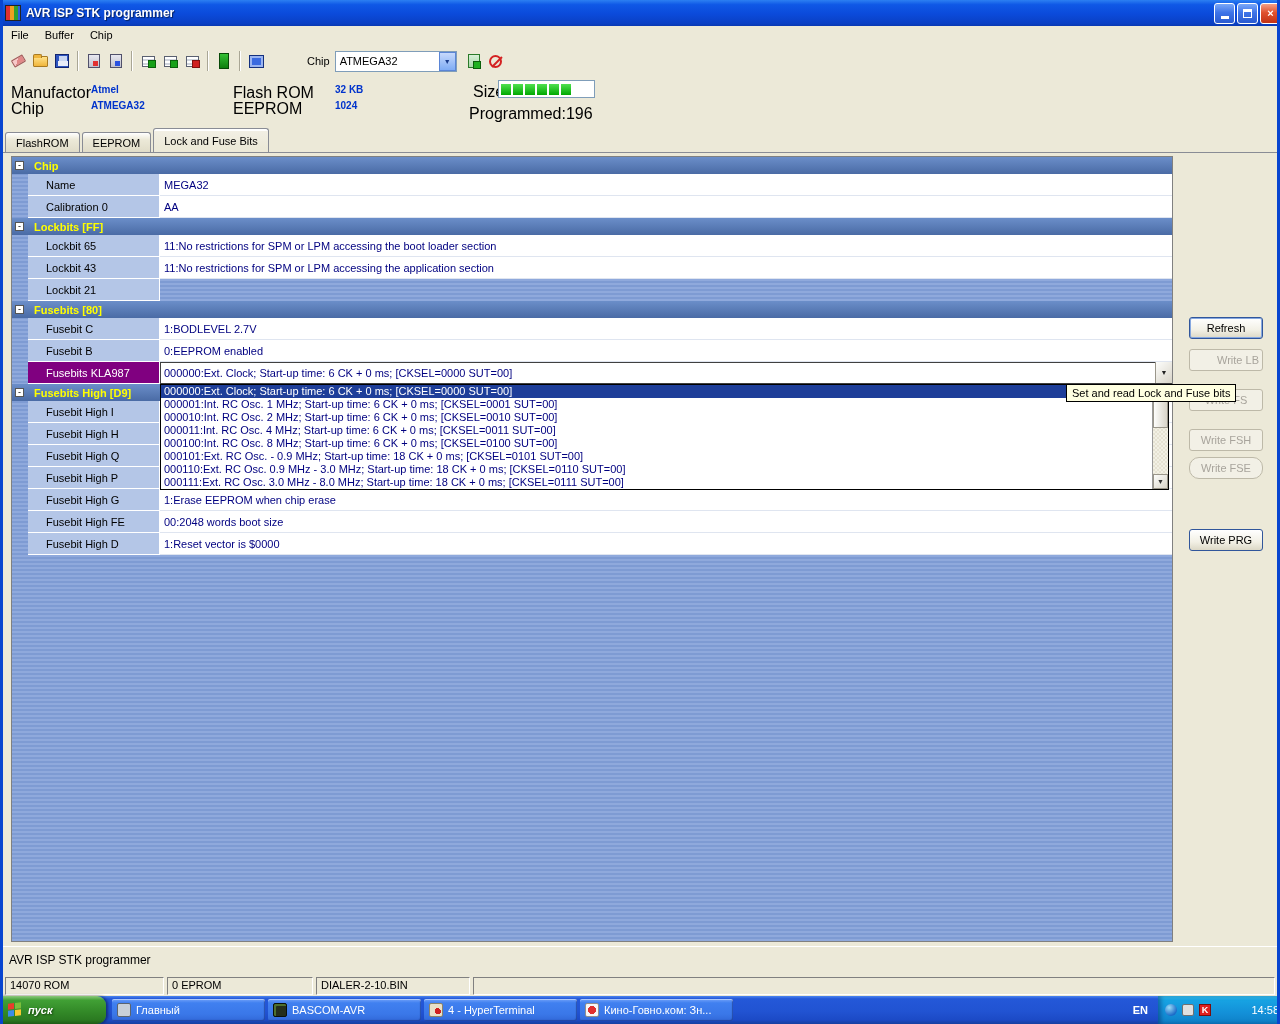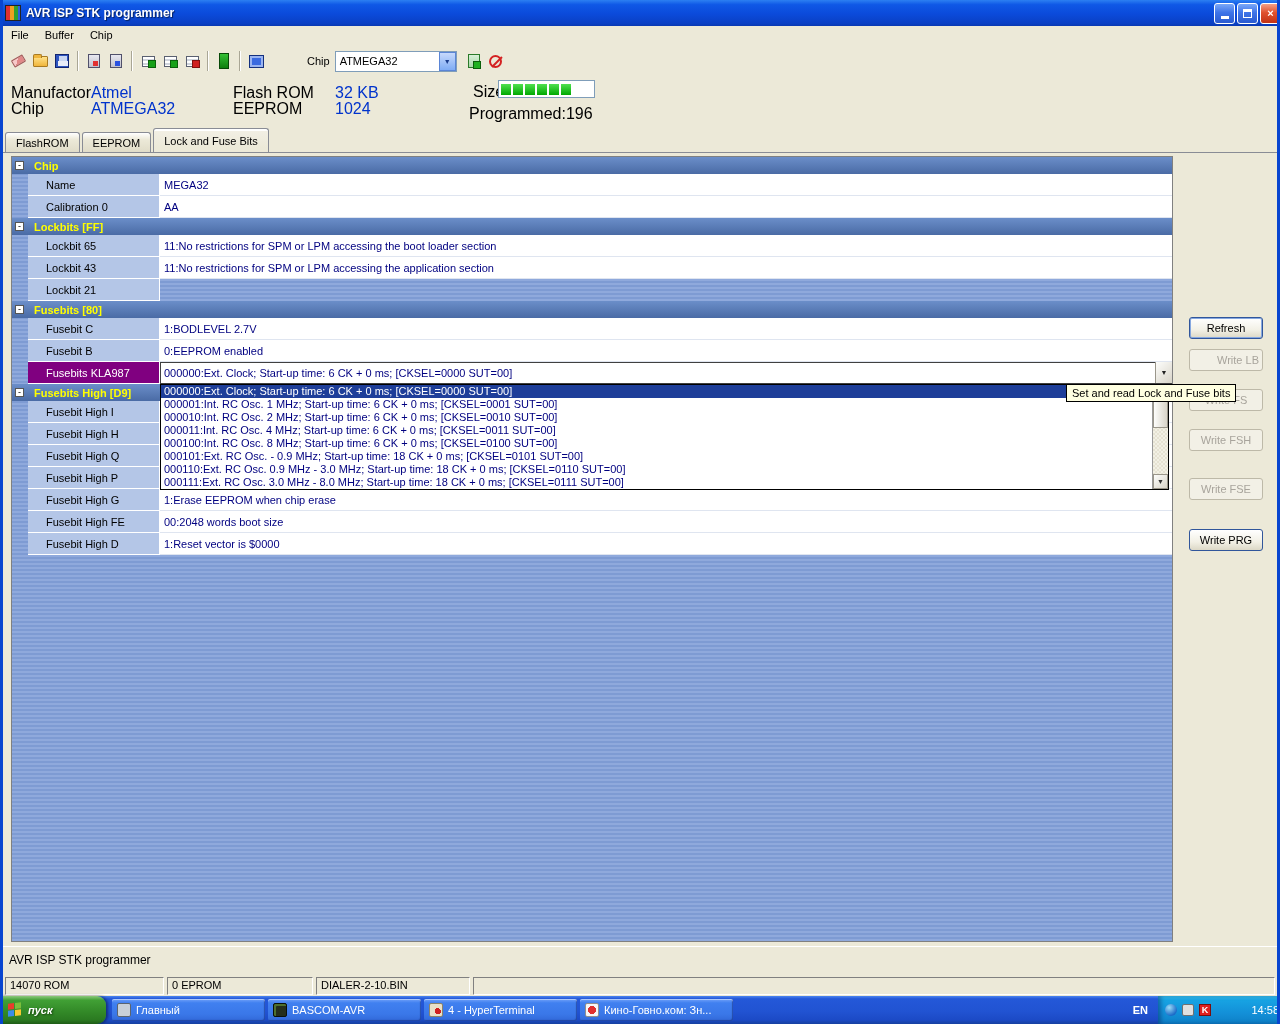--- a/index.html
+++ b/index.html
@@ -48,21 +48,21 @@
   .ic-cancel i::after { content:""; position:absolute; left:-1px; top:4px; width:14px; height:2px; background:#D42222; transform:rotate(-45deg); }
   .chip-label { margin-left:40px; margin-right:5px; }
   .combo { width:122px; height:21px; background:#fff; border:1px solid #7F9DB9; display:flex; align-items:center; position:relative; }
   .combo-text { padding-left:4px; flex:1; }
   .combo-arrow { width:17px; height:19px; background:linear-gradient(180deg,#C6D9FC,#7FACF4); border:1px solid #5A85D6; color:#1A3C8C; font-size:7px; display:flex; align-items:center; justify-content:center; }
   .after-combo { margin-left:6px; display:flex; }
 
   
   .infopanel { position:absolute; left:0; top:78px; width:1274px; height:50px; }
   .ilabel { position:absolute; color:#000; font-size:16px; }
-  .ivalue { position:absolute; color:#0033CC; font-weight:normal; font-size:16px; }
+  .ivalue { position:absolute; color:#0033CC; font-weight:bold; font-size:10px; }
   .sizebox { position:absolute; left:495px; top:2px; width:97px; height:18px; background:#fff; border:1px solid #7F9DB9; display:flex; align-items:center; padding:1px; }
   .pblock { width:10px; height:11px; background:linear-gradient(180deg,#50E050,#00A800); margin:0 1px; flex:none; }
 
   
   .tabstrip { position:absolute; left:2px; top:128px; height:24px; display:flex; align-items:flex-end; z-index:4; }
   .tab { height:20px; padding:0 10px; margin-right:2px; display:flex; align-items:center;
     border:1px solid #898C95; border-bottom:none; border-radius:3px 3px 0 0;
     background:linear-gradient(180deg,#FFFFFF,#ECE9D8 35%,#E0DCC8); }
   .tab.active { height:24px; background:linear-gradient(180deg,#FFFFFF 0 2px,#F2EFE4 2px,#ECE9D8 80%); position:relative; z-index:5; }
 
@@ -92,21 +92,21 @@
   .sb-thumb { position:absolute; left:0; right:0; top:15px; height:28px; background:linear-gradient(90deg,#FDFDFB,#D8D4C8); border:1px solid #9A968A; }
 
   
   .tooltip { position:absolute; left:1063px; top:384px; background:#FFFFE1; border:1px solid #000; padding:2px 5px; z-index:9; color:#000; }
 
   
   .sbtn { position:absolute; left:1186px; width:74px; height:22px; border:1px solid #31569B; border-radius:3px;
     background:linear-gradient(180deg,#FFFFFF,#F2F0E5 60%,#DCD8C6); font-size:11px; color:#000; text-align:center; line-height:20px; }
   .sbtn.default { box-shadow:inset 0 0 0 1px #86A8E0; }
   .sbtn.disabled { color:#A8A49C; border-color:#BDB9A8; background:#F2F0E6; }
-  .b0{top:164px;} .b1{top:196px;padding-left:24px;} .b2{top:236px;} .b3{top:276px;} .b4{top:325px;} .b5{top:338px;margin-top:38px;}
+  .b0{top:164px;} .b1{top:196px;padding-left:24px;} .b2{top:236px;} .b3{top:276px;} .b4{top:304px;border-radius:10px;} .b5{top:338px;margin-top:38px;}
 
   
   .status-area { position:absolute; left:0; top:946px; width:1274px; height:50px; background:#ECE9D8; border-top:1px solid #FFF; }
   .status-text { position:absolute; left:6px; top:6px; font-size:12px; color:#000; }
   .statcells { position:absolute; left:2px; right:2px; top:30px; height:18px; display:flex; gap:3px; }
   .scell { border:1px solid; border-color:#808080 #fff #fff #808080; padding:1px 4px; background:#ECE9D8; overflow:hidden; white-space:nowrap; }
   .c0{width:159px;flex:none;} .c1{width:146px;flex:none;} .c2{width:154px;flex:none;} .c3{flex:1;}
 
   
   .taskbar { position:absolute; left:-3px; top:996px; width:1286px; height:28px; display:flex; align-items:center;

